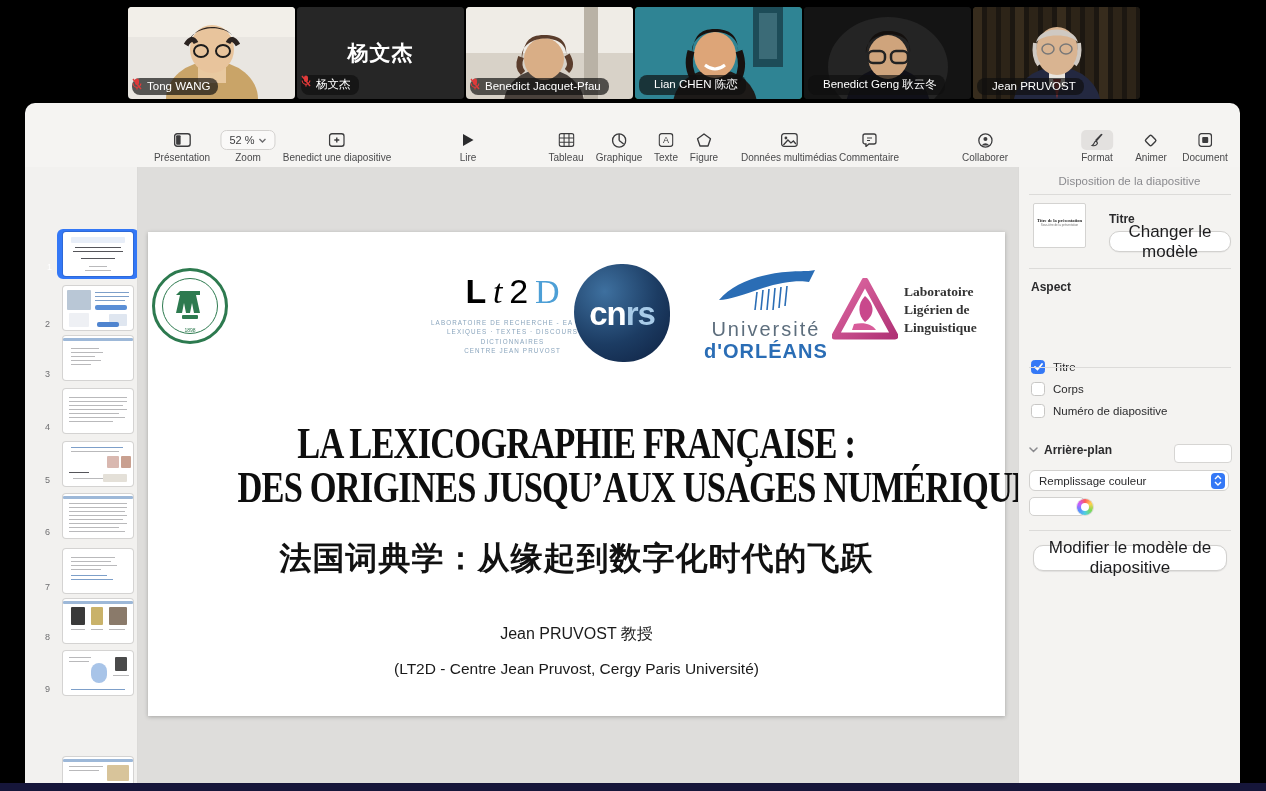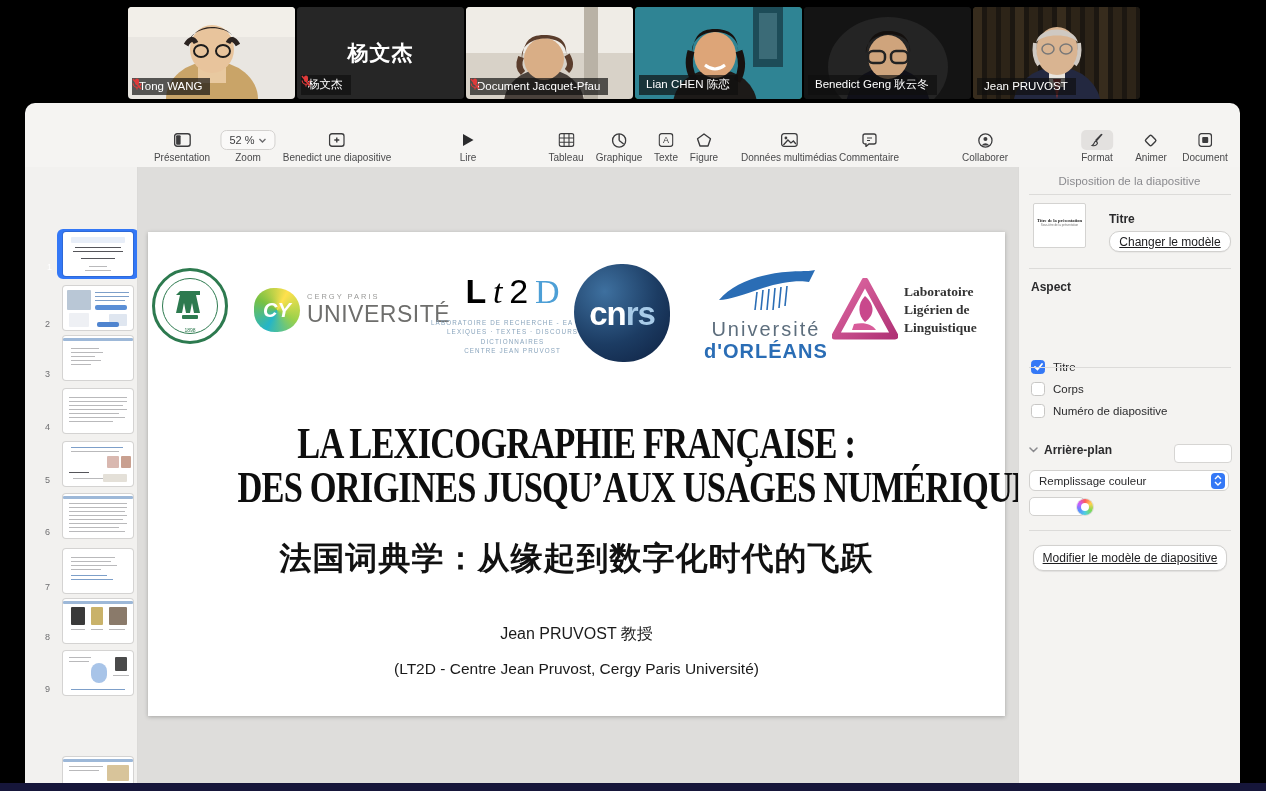--- a/index.html
+++ b/index.html
@@ -6,21 +6,21 @@
   html,body { width:1266px; height:791px; background:#000; overflow:hidden;
               font-family:"Liberation Sans", sans-serif; }
   .stage { position:absolute; left:0; top:0; width:1266px; height:791px; }
 
   
   .tile { position:absolute; top:7px; width:167px; height:92px; border-radius:4px;
           overflow:hidden; background:#1c1c1c; }
   .tile.active { outline:3px solid #2ea84f; outline-offset:-3px; }
   .tile svg { position:absolute; inset:0; }
   .nametag { position:absolute; left:4px; bottom:4px; display:flex; align-items:center; gap:4px;
-             background:rgba(15,15,15,.68); border-radius:0; padding:2px 8px 3px 7px;
+             background:rgba(15,15,15,.68); border-radius:8px; padding:2px 8px 3px 15px;
              color:#fff; font-size:11.5px; font-weight:500; white-space:nowrap; }
   .centername { position:absolute; inset:0; display:flex; align-items:center; justify-content:center;
                 color:#fff; font-size:21px; font-weight:600; letter-spacing:1px; }
 
   
   .knwindow { position:absolute; left:25px; top:103px; width:1215px; height:680px;
               background:#f5f4f2; border-radius:10px 10px 0 0; overflow:hidden;
               box-shadow:0 0 0 1px rgba(0,0,0,.35); }
   .titlebar { position:absolute; left:0; top:0; width:100%; height:26px; }
   .titlewrap { position:absolute; left:50%; top:5px; transform:translateX(-50%); margin-left:72px;
@@ -99,23 +99,23 @@
   .panel { position:absolute; left:993px; top:64px; width:222px; height:616px; background:#f4f3f1;
            border-left:1px solid #dbdad8; font-size:11.5px; color:#2a2a2c; }
   .panel-h { position:absolute; left:0; top:8px; width:100%; text-align:center; color:#8a8a8e;
              font-size:11.5px; }
   .pdiv { position:absolute; left:10px; width:202px; height:1px; background:#dcdbd9; }
   .layout-thumb { position:absolute; left:14px; top:36px; width:53px; height:45px; background:#fff;
                   border:1px solid #d4d3d1; border-radius:2px; }
   .layout-thumb .tt { font-family:"Liberation Serif", serif; font-size:4.5px; font-weight:700;
                       text-align:center; margin-top:14px; color:#222; }
   .layout-thumb .ts { font-size:3px; text-align:center; color:#777; }
-  .btn { background:#fff; border:1px solid #d2d1cf; border-radius:10px; font-size:12px;
+  .btn { background:#fff; border:1px solid #d2d1cf; border-radius:10px; font-size:17px;
          color:#1d1d1f; display:flex; align-items:center; justify-content:center;
-         box-shadow:0 .5px 1px rgba(0,0,0,.08);text-decoration:underline; }
+         box-shadow:0 .5px 1px rgba(0,0,0,.08); }
   .cbrow { position:absolute; left:12px; display:flex; align-items:center; gap:8px; }
   .cbox { width:14px; height:14px; border-radius:3.5px; border:1px solid #c8c7c5; background:#fff;
           display:flex; align-items:center; justify-content:center; }
   .cbox.on { background:#3478f6; border-color:#3478f6; }
   .selectbox { position:absolute; left:10px; top:303px; width:200px; height:21px; background:#fff;
                border:1px solid #d2d1cf; border-radius:6px; display:flex; align-items:center;
                justify-content:space-between; padding:0 3px 0 9px; font-size:11.5px; }
   .stepper { width:14px; height:16px; background:#3478f6; border-radius:4px; display:flex;
              flex-direction:column; align-items:center; justify-content:center; gap:1px; }
   .well { position:absolute; left:10px; top:330px; width:56px; height:19px; background:#fff;
@@ -180,21 +180,21 @@
    <ellipse cx="78" cy="52" rx="20" ry="21" fill="#d9ae86"></ellipse>
    <path d="M56 52 C52 26 104 24 100 50 C102 34 94 28 78 28 C62 28 58 36 56 52 Z" fill="#5a3d2c"></path>
    <path d="M55 50 q-4 10 2 16 M101 48 q6 10 0 16" stroke="#5a3d2c" stroke-width="6" fill="none"></path>
         </svg>
         <div class="nametag">
           <svg width="10" height="12" viewBox="0 0 10 12">
   <rect x="3" y="0.5" width="4" height="6.5" rx="2" fill="#e03a3a"></rect>
   <path d="M1.2 5.5 a3.8 3.8 0 0 0 7.6 0 M5 9.2 v2.2" stroke="#e03a3a" stroke-width="1.2" fill="none"></path>
   <line x1="1" y1="1" x2="9" y2="11" stroke="#e03a3a" stroke-width="1.4"></line>
           </svg>
-          <span>Document Jacquet-Pfau</span>
+          <span>Benedict Jacquet-Pfau</span>
         </div>
       </div>
       <div class="tile active" style="left: 635px;">
         <svg viewBox="0 0 167 92">
           <rect width="167" height="92" fill="#2f8494"></rect>
    <rect x="118" y="0" width="30" height="60" fill="#1d4c58"></rect>
    <rect x="124" y="6" width="18" height="46" fill="#3b6b77"></rect>
    <ellipse cx="80" cy="98" rx="42" ry="36" fill="#1d1a18"></ellipse>
    <ellipse cx="80" cy="48" rx="21" ry="23" fill="#dda578"></ellipse>
    <path d="M57 46 C55 18 107 18 103 46 C104 28 94 22 80 22 C64 22 59 30 57 46 Z" fill="#171210"></path>
@@ -513,27 +513,20 @@
               <div class="inner">
                 <svg width="34" height="38" viewBox="0 0 34 38">
                   <path d="M7 4 h20 v4 h-4 l4 18 h-6 l-2 -10 -2 10 h-4 l-2 -10 -2 10 H3 L7 8 H3 z" fill="#2d7a4f"></path>
                   <rect x="9" y="28" width="16" height="4" rx="1" fill="#2d7a4f"></rect>
                 </svg>
               </div>
               <div style="position:absolute; left:0; right:0; bottom:8px; text-align:center; font-size:5px; color:#2d7a4f;">1898</div>
             </div>
           </div>
 
-          <div class="logo" style="left:106px; top:32px; gap:7px;">
-            <div class="cyblob">CY</div>
-            <div class="cytext">
-              <div class="small">CERGY PARIS</div>
-              <div class="big">UNIVERSITÉ</div>
-            </div>
-          </div>
 
           <div class="logo" style="left:283px; top:18px; flex-direction:column; align-items:center;">
             <div class="lt2d-big"><b style="font-weight:800;">L</b><i style="font-family:'Liberation Serif',serif;"> t </i>2 <span style="color:#4d9fd6; font-family:'Liberation Serif',serif;">D</span></div>
             <div class="lt2d-sub" id="lt2dsub" style="margin-top:9px;">
                 <div>LABORATOIRE DE RECHERCHE - EA 7518</div>
                 <div>LEXIQUES · TEXTES · DISCOURS</div>
                 <div>DICTIONNAIRES</div>
                 <div>CENTRE JEAN PRUVOST</div>
               </div>
           </div>

